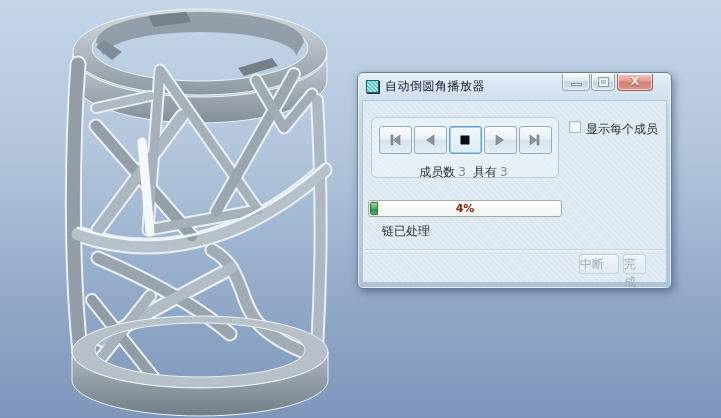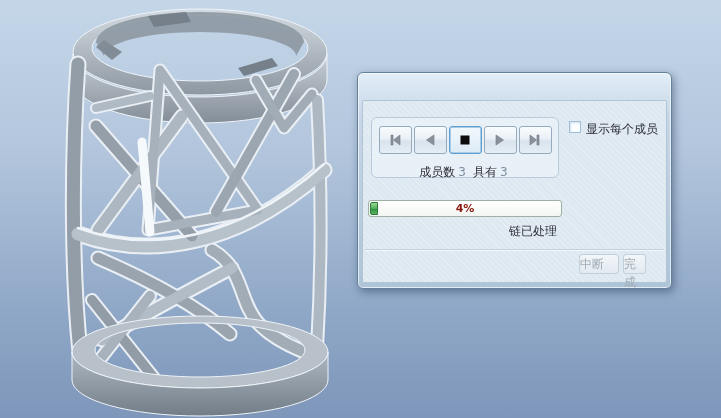--- a/index.html
+++ b/index.html
@@ -97,22 +97,22 @@
   }
   .progress-fill {
     position:absolute; left:1px; top:1px; bottom:1px; border-radius:2px 0 0 2px;
     background:linear-gradient(180deg,#9ad89a 0%,#4fae57 50%,#2f9140 55%,#57b160 100%);
     border:1px solid #2c7a3b;
   }
   .progress-label {
     position:absolute; inset:0; text-align:center; line-height:15px;
     font-size:11px; color:#8b1a10; font-weight:bold;
   }
-  .progress-caption { position:absolute; left:0; top:122px; width:194px;
-    text-align:right; font-size:12px; color:#2e2e38; }
+  .progress-caption { position:absolute; left:19px; top:122px; width:194px;
+    text-align:left; font-size:12px; color:#2e2e38; }
 
   .separator { position:absolute; left:2px; right:2px; top:148px; height:2px;
     border-top:1px solid #c2d1dd; border-bottom:1px solid #f2f7fa; }
 
   .footer-btn {
     position:absolute; top:153px; height:20px; font-size:12px;
     border-radius:3px; text-align:left; line-height:18px;
     font-family:"DejaVu Sans","Liberation Sans",sans-serif;
   }
   .footer-btn.disabled {
@@ -187,20 +187,35 @@
         <path d="M78,228 C150,254 238,240 324,164" stroke="#eff4f8" stroke-width="2.5"></path>
       </g>
     </g>
 
     <path d="M72,352 a128,36 0 1 0 256,0 a128,36 0 1 0 -256,0 Z
              M95,350 a105,27 0 1 0 210,0 a105,27 0 1 0 -210,0 Z" fill="#b8c1ca" fill-rule="evenodd" stroke="#eef3f8" stroke-width="1"></path>
     <path d="M72,352 A128,36 0 0 0 328,352 L328,380 A128,36 0 0 1 72,380 Z" fill="url(#gBotWall)" stroke="#eef3f8" stroke-width="1"></path>
   </svg>
 
   <div class="dialog">
+    <div class="titlebar">
+      <span class="title-icon"></span>
+      <span class="title-text">自动倒圆角播放器</span>
+      <div class="win-btns">
+        <div class="win-btn min">
+          <span class="glyph-min"></span>
+        </div>
+        <div class="win-btn max">
+          <span class="glyph-max"></span>
+        </div>
+        <div class="win-btn close">
+          <span class="glyph-x">X</span>
+        </div>
+      </div>
+    </div>
 
     <div class="content">
 
       <div class="player-panel">
         <div class="pbtn-row">
           <div class="pbtn">
             <svg width="16" height="16" viewBox="0 0 16 16">
               <path d="M4 3h2v10H4z M13 3L6.5 8 13 13z" fill="#8a939c" stroke="#6e7781" stroke-width="0.6"></path>
             </svg>
           </div>

